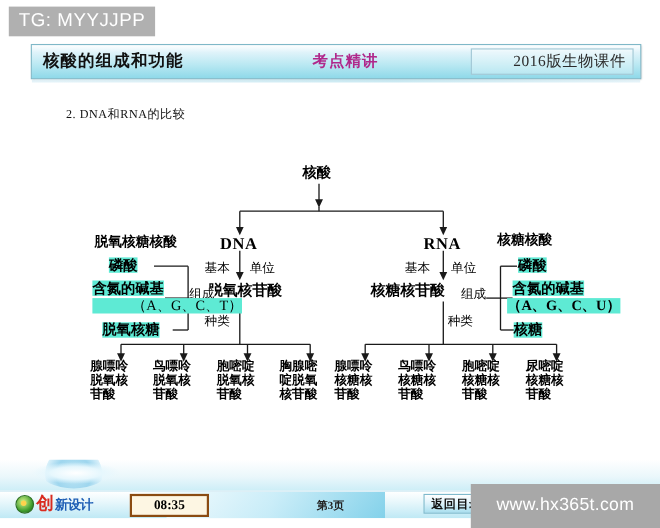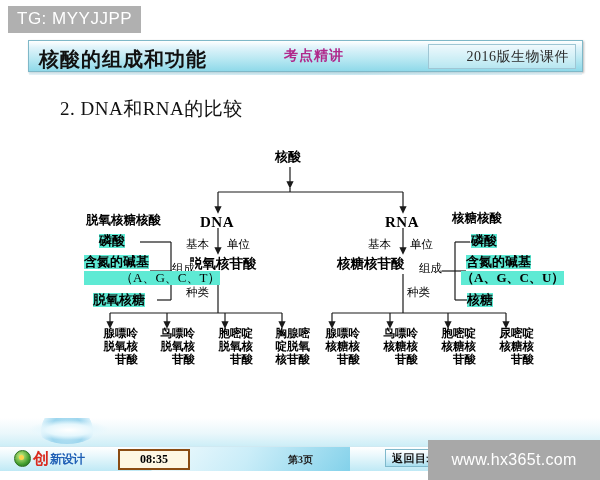--- a/index.html
+++ b/index.html
@@ -31,58 +31,58 @@
     border:1px solid #7fb8c8;
     box-shadow:1px 1px 2px rgba(0,0,0,.28);
   }
   #header-bar:after{
     content:"";position:absolute;left:0;right:0;bottom:-4px;height:3px;
     background:linear-gradient(to right,#cfe9f3,#9fd8e8 60%,#cfe9f3);
     opacity:.55;
   }
   #header-title{
     position:absolute;left:10px;top:5px;
-    font-size:20px;color:#111;font-weight:600;
+    font-size:15px;color:#111;font-weight:600;
     letter-spacing:1px;
     text-align:center;
   }
   #header-center{
     position:absolute;left:255px;top:6px;
     font-size:14px;color:#b0288b;font-weight:bold;letter-spacing:1px;
   }
   #header-right-box{
     position:absolute;right:6px;top:3px;
     border:1px solid #9fc6d4;
     background:rgba(255,255,255,.30);
     padding:2px 6px;
   }
   #header-right-box span{
     font-size:14px;color:#2b2b2b;font-weight:400;letter-spacing:.5px;margin-left:32px;
   }
   
   #section-title{
     position:absolute;left:60px;top:68px;
-    font-size:19px;color:#111;letter-spacing:.5px;
+    font-size:11px;color:#111;letter-spacing:.5px;
   }
   
   #diagram{position:absolute;left:0;top:0;width:600px;height:412px;}
   #diagram svg{position:absolute;left:0;top:0;}
   .node{
     position:absolute;
     font-size:13px;color:#000;font-weight:bold;
     white-space:pre;line-height:1.08;
     letter-spacing:0px;
   }
   .node.plain{font-weight:normal;}
   .hl{background:#5eead4;}
   .small{font-size:11.5px;font-weight:normal;}
   .leaf{
     position:absolute;
     font-size:11.5px;font-weight:bold;color:#000;
-    line-height:1.12;text-align:right;white-space:pre;
+    line-height:1.12;text-align:left;white-space:pre;
   }
   
   #deco-band{
     position:absolute;left:0;top:390px;width:600px;height:28px;
     background:linear-gradient(to bottom,#ffffff,#eaf7fb 55%,#cdeef7);
     overflow:hidden;
   }
   #deco-globe{
     position:absolute;left:36px;top:-6px;width:62px;height:32px;
     background:radial-gradient(circle at 50% 60%,#bfe6f5 0%,#9ed6ee 45%,#d8f0fa 70%,rgba(255,255,255,0) 72%);

